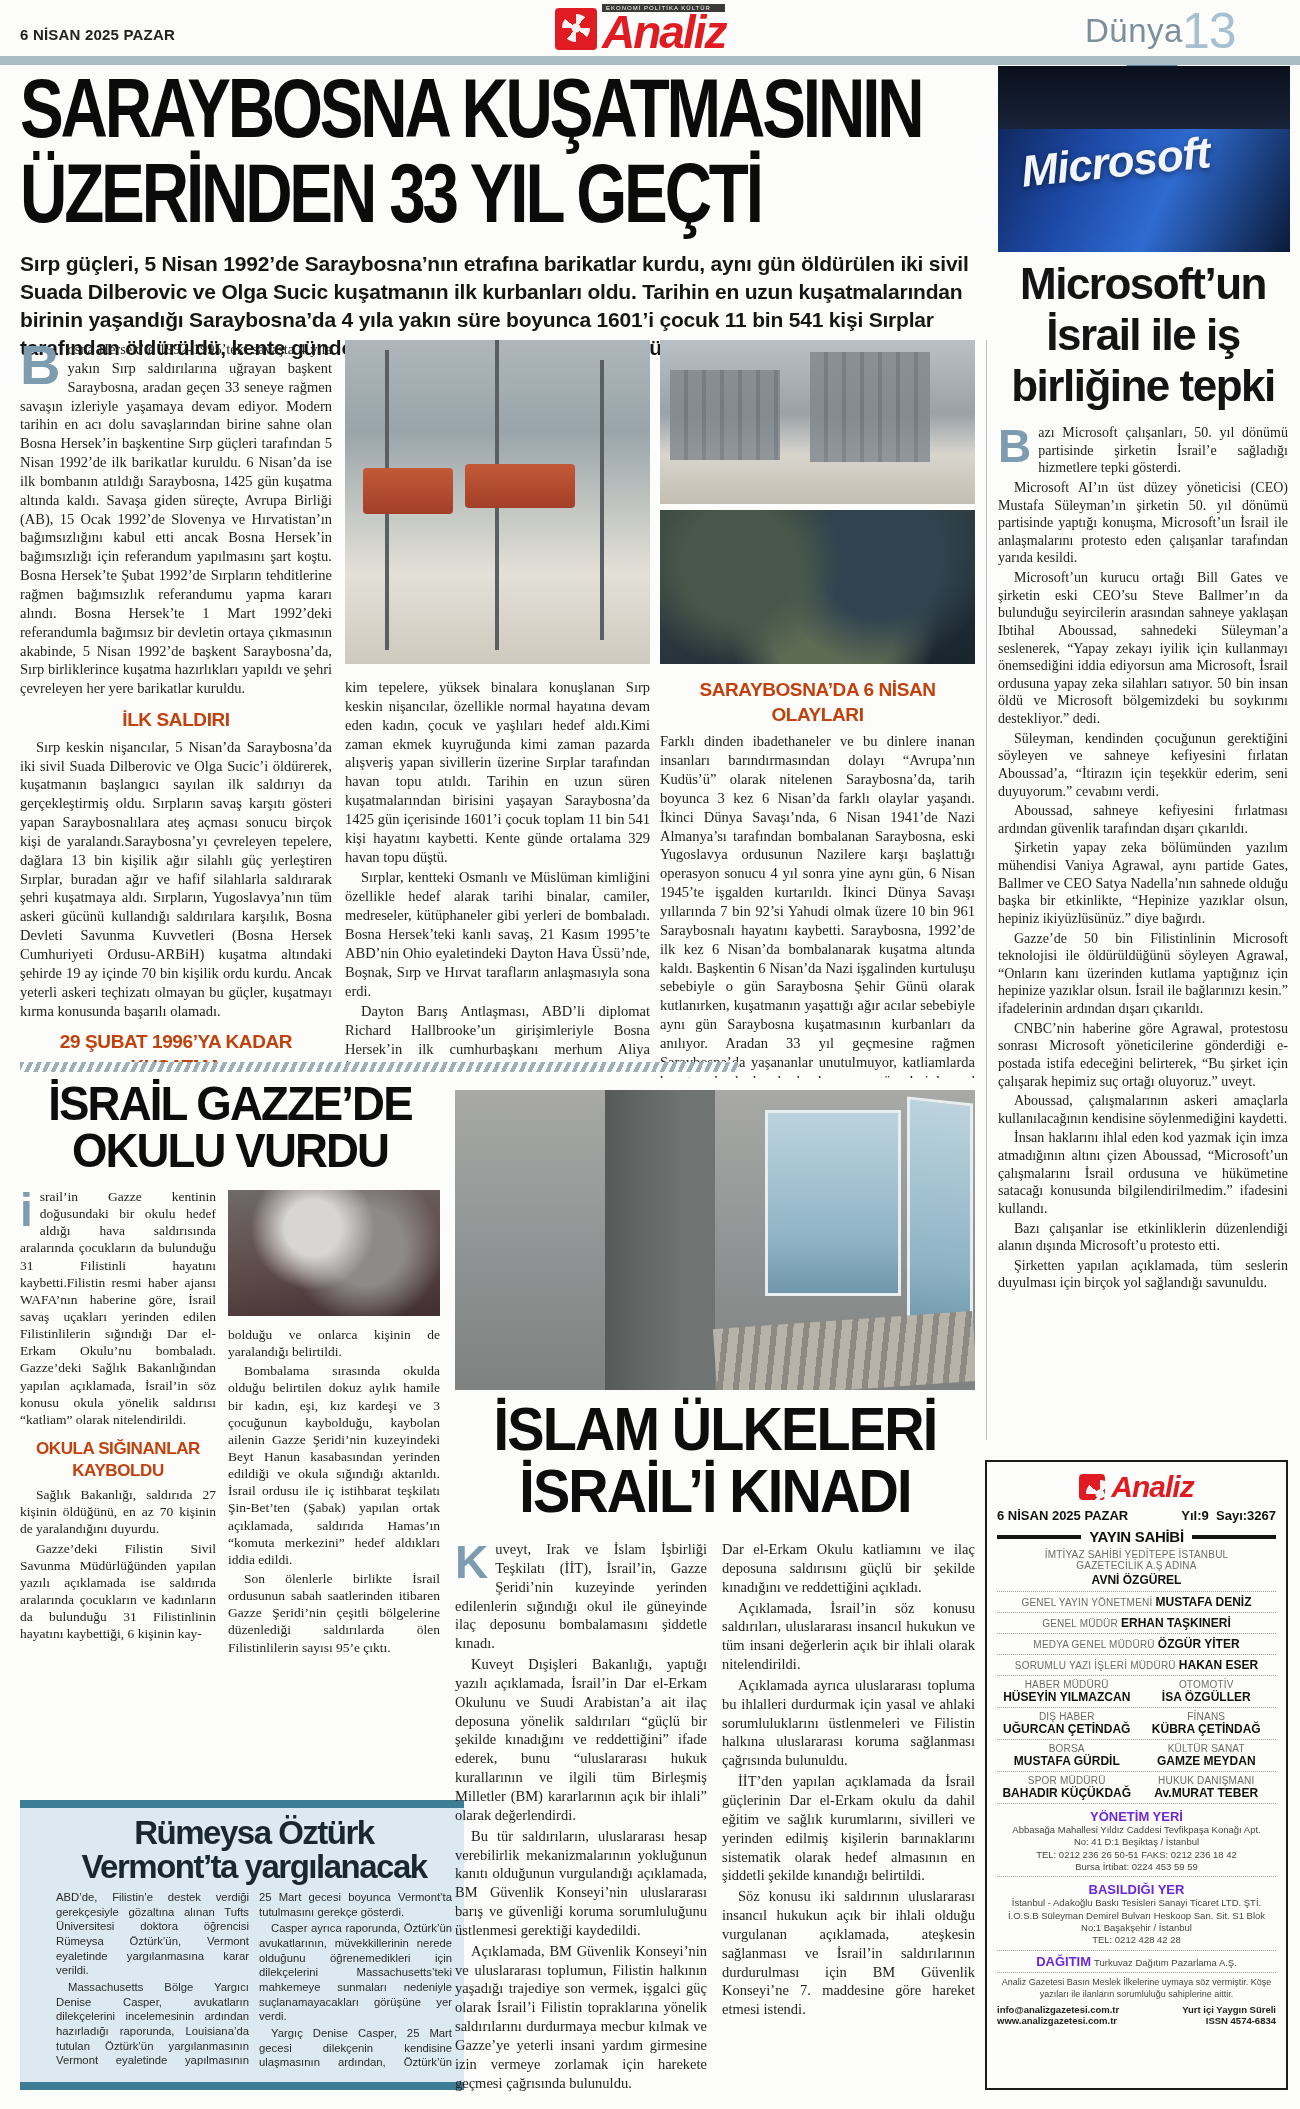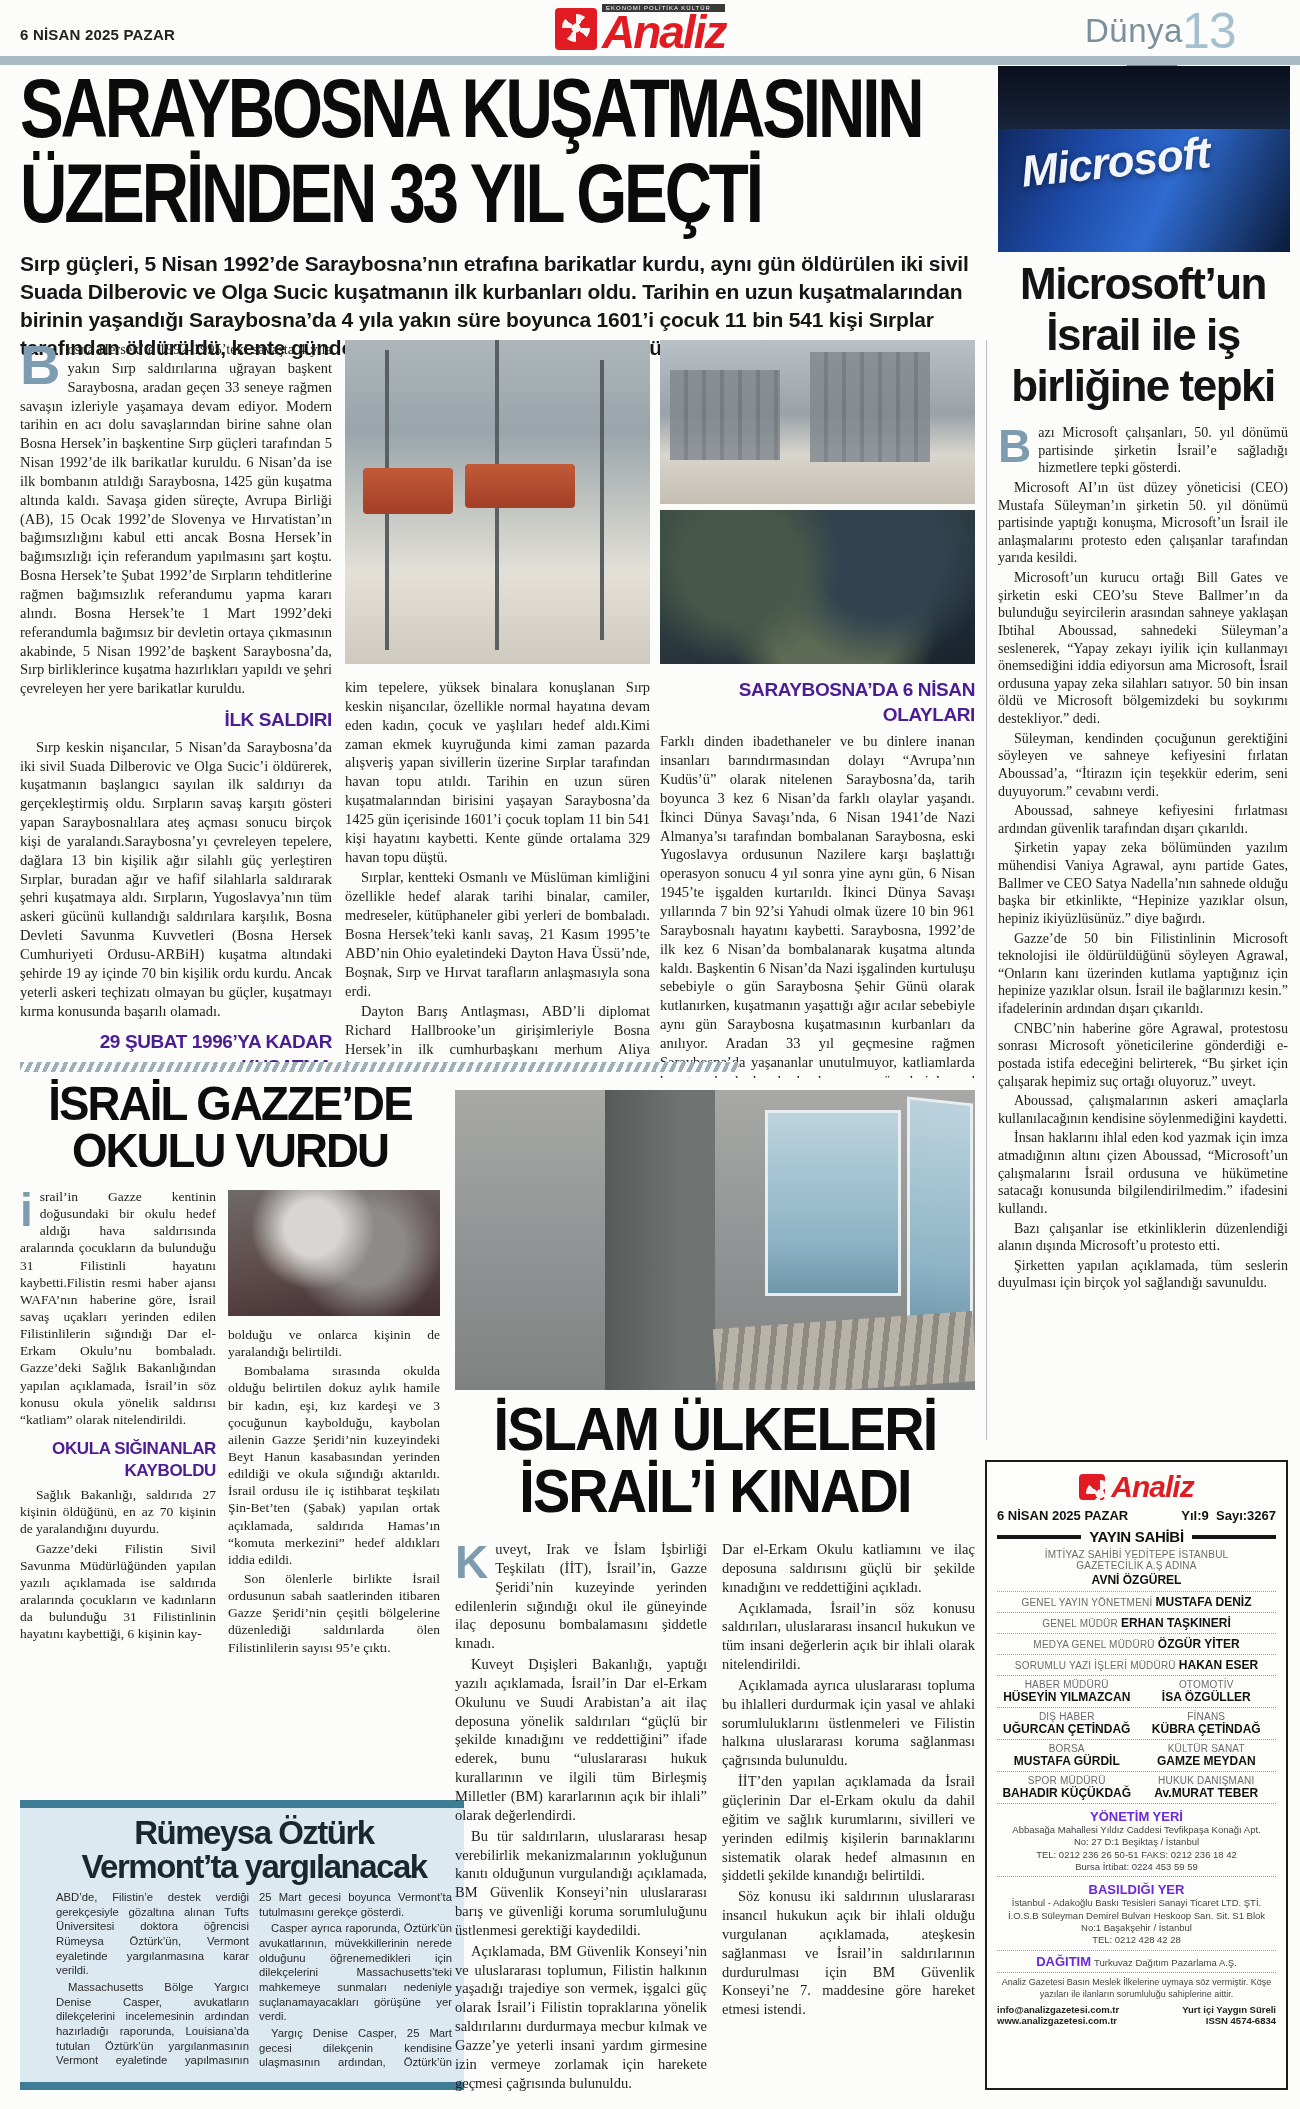--- a/index.html
+++ b/index.html
@@ -25,21 +25,21 @@
   .hl{font-weight:bold;color:#0b0b0b;font-size:84px;line-height:85px;letter-spacing:-4px;
       transform:scaleX(0.78);transform-origin:0 0;white-space:nowrap;}
   .subhead{font-weight:bold;font-size:21px;line-height:1.33;color:#161616;letter-spacing:-0.2px;text-align:left;}
 
   
   .body-col{font-family:"Liberation Serif","DejaVu Serif",serif;font-size:14.5px;line-height:1.3;
             text-align:justify;color:#222;overflow:hidden;}
   .body-col p{margin:0 0 2px;text-indent:16px;}
   .body-col p.first{text-indent:0;}
   .sh{font-family:"Liberation Sans","DejaVu Sans",sans-serif;font-weight:bold;font-size:19px;
-      letter-spacing:-0.4px;margin:10px 0 5px;color:#4c1d95;text-indent:0;text-align:right;}
+      letter-spacing:-0.4px;margin:10px 0 5px;color:#c2410c;text-indent:0;text-align:center;}
   .dropcap{float:left;font-family:"Liberation Sans","DejaVu Sans",sans-serif;font-weight:bold;
            font-size:56px;line-height:44px;color:#7d9cb0;margin:3px 7px 0 0;}
   .dropcap.sm{font-size:46px;line-height:38px;}
 
   
   .ph{position:absolute;overflow:hidden;}
   .ph-tram{background:linear-gradient(180deg,#aeb6ba 0%,#99a5ab 28%,#c3c6c2 52%,#e3e0d8 72%,#cfcabf 100%);}
   .tram-car{position:absolute;background:linear-gradient(180deg,#c25a38,#a33f28);border-radius:4px;}
   .pole{position:absolute;background:#5a5f62;width:4px;}
   .ph-ruin{background:linear-gradient(180deg,#b9c0c6 0%,#9aa2a8 45%,#d8d5cd 70%,#c4beb2 100%);}
@@ -317,21 +317,21 @@
             <div class="mast-name">BAHADIR KÜÇÜKDAĞ</div>
           </div>
         <div>
             <div class="mast-label">HUKUK DANIŞMANI</div>
             <div class="mast-name">Av.MURAT TEBER</div>
           </div>
       </div>
 
       <div class="mast-h">YÖNETİM YERİ</div>
       <div class="mast-small">Abbasağa Mahallesi Yıldız Caddesi Tevfikpaşa Konağı Apt.</div>
-      <div class="mast-small">No: 27 D:1 Beşiktaş / İstanbul</div>
+      <div class="mast-small">No: 41 D:1 Beşiktaş / İstanbul</div>
       <div class="mast-small">TEL: 0212 236 26 50-51 FAKS: 0212 236 18 42</div>
       <div class="mast-small" style="border-bottom:1px dotted #9a9a9a;padding-bottom:3px;">Bursa İrtibat: 0224 453 59 59</div>
 
       <div class="mast-h">BASILDIĞI YER</div>
       <div class="mast-small">İstanbul - Adakoğlu Baskı Tesisleri Sanayi Ticaret LTD. ŞTİ.</div>
       <div class="mast-small">İ.O.S.B Süleyman Demirel Bulvarı Heskoop San. Sit. S1 Blok No:1 Başakşehir / İstanbul</div>
       <div class="mast-small" style="border-bottom:1px dotted #9a9a9a;padding-bottom:3px;">TEL: 0212 428 42 28</div>
 
       <div style="padding:3px 0;border-bottom:1px dotted #9a9a9a;">
         <span class="mast-h" style="margin:0;">DAĞITIM</span>

